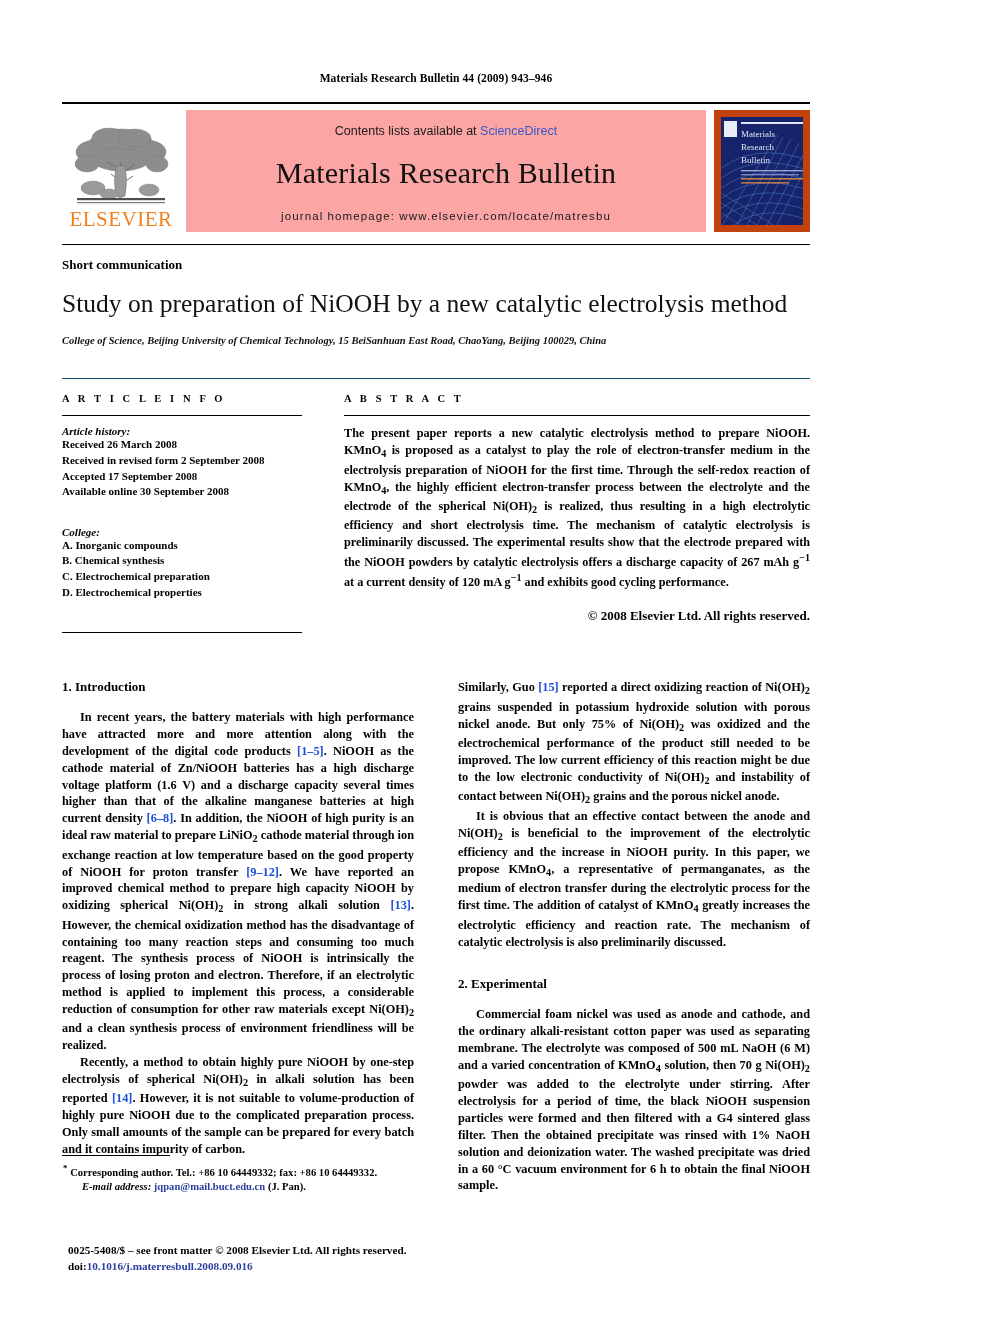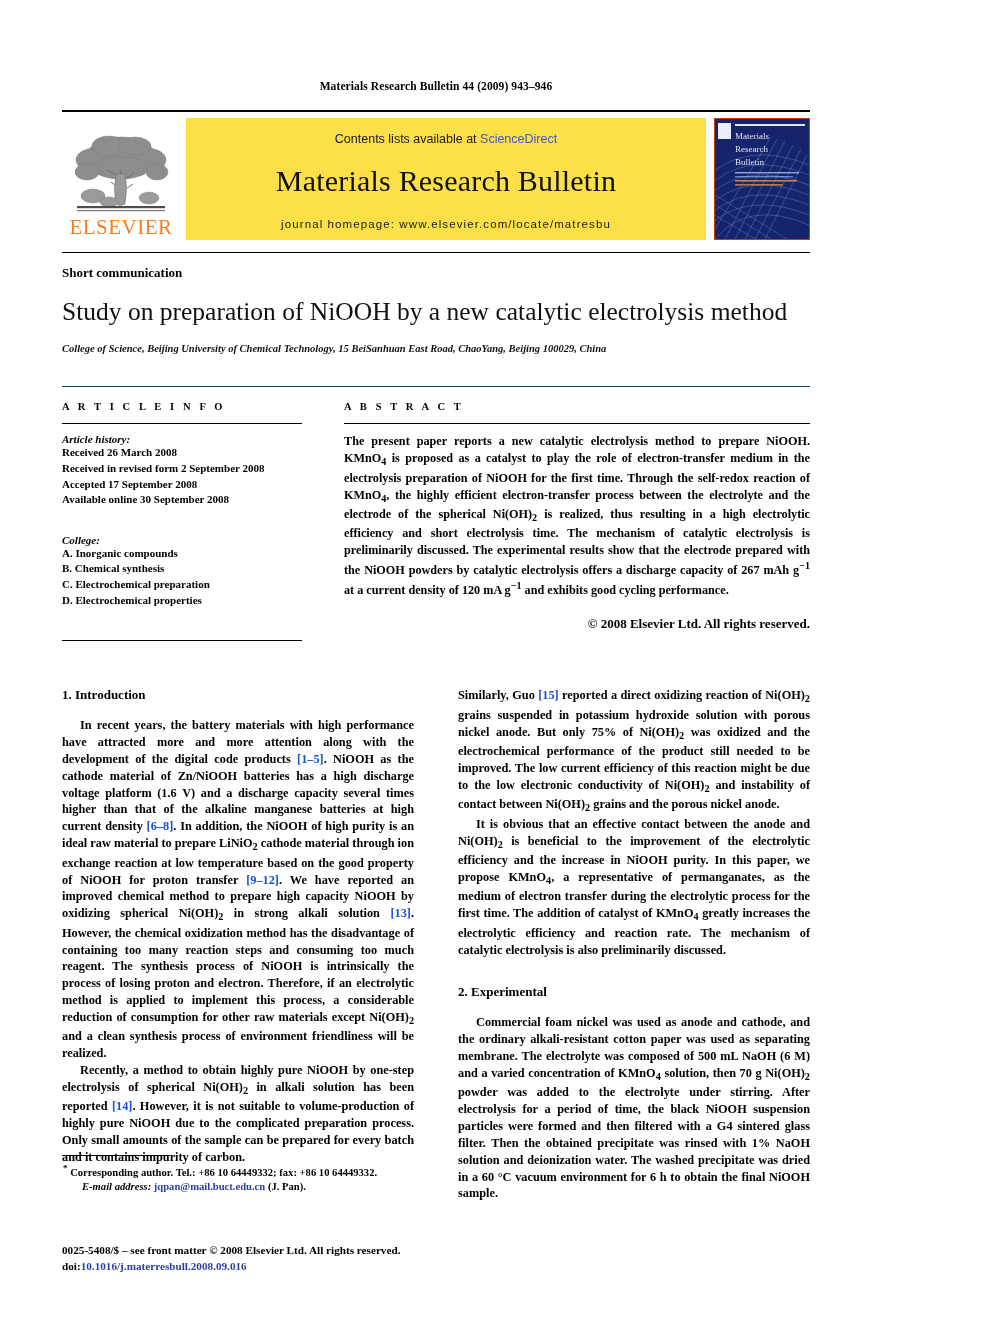--- a/index.html
+++ b/index.html
@@ -13,21 +13,21 @@
     font-family: "Liberation Serif", "DejaVu Serif", serif;
     color: #000000;
     position: relative;
     overflow: hidden;
   }
   .page {
     position: relative;
     width: 872px;
     height: 1323px;
     box-sizing: border-box;
-    padding: 8px 62px;
+    padding: 0 62px;
   }
 
   
   .running-head {
     text-align: center;
     font-size: 11.5px;
     font-weight: bold;
     padding-top: 72px;
     letter-spacing: 0.1px;
   }
@@ -59,21 +59,21 @@
   .elsevier-word {
     font-family: "Liberation Serif", serif;
     font-size: 21px;
     letter-spacing: 0.5px;
     color: #f08020;
     line-height: 1;
     margin-top: 1px;
   }
   .banner-center {
     flex: 1 1 auto;
-    background: #fde047;
+    background: #fca5a5;
     margin-left: 6px;
     margin-right: 8px;
     display: flex;
     flex-direction: column;
     align-items: center;
     justify-content: center;
     height: 122px;
   }
   .contents-line {
     font-family: "Liberation Sans", sans-serif;
@@ -98,21 +98,21 @@
     color: #1a1a1a;
     margin-top: 20px;
   }
   .cover-thumb {
     width: 96px;
     flex: 0 0 96px;
     height: 122px;
     position: relative;
     overflow: hidden;
     background: #16246b;
-    border: 1px solid #c2410c;
+    border: 7px solid #c2410c;
     box-sizing: border-box;
   }
 
   
   .title-rule {
     border-top: 1px solid #000;
     margin-top: 12px;
   }
   .short-comm {
     font-size: 13px;
@@ -244,21 +244,21 @@
     padding-left: 10px;
     text-indent: -9px;
     font-weight: bold;
   }
   .fn-line .star { font-size: 9px; vertical-align: super; }
   .fn-email-label { font-style: italic; }
   .email-link { color: #2b3fa0; }
 
   .footer {
     position: absolute;
-    left: 62px;
+    left: 68px;
     top: 1242px;
     width: 500px;
     font-size: 11.2px;
     line-height: 1.45;
     font-weight: bold;
   }
   .doi-link { color: #2b3fa0; }
 </style>
 </head>
 <body>

